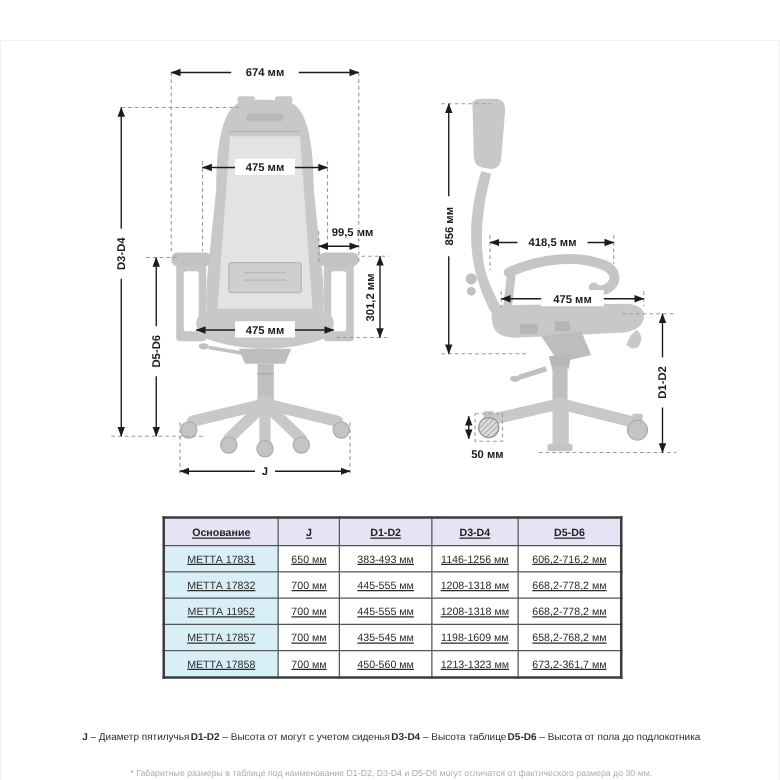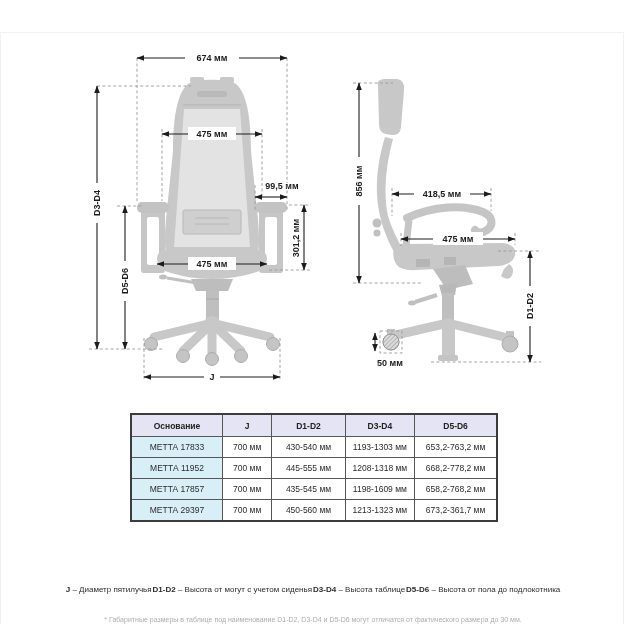--- a/index.html
+++ b/index.html
@@ -5,21 +5,21 @@
   html,body{margin:0;padding:0;background:#fff;}
   body{width:624px;height:624px;font-family:"Liberation Sans",sans-serif;}
   .page{position:relative;width:624px;height:624px;background:#fff;overflow:hidden;box-sizing:border-box;border:1px solid #f1f1f1;margin-top:32px;}
   svg text{font-family:"Liberation Sans",sans-serif;}
   .dim{font-size:9px;font-weight:bold;fill:#1c1c1c;text-anchor:middle;}
   .dimline{stroke:#1c1c1c;stroke-width:1.1;fill:none;}
   .dash{stroke:#9a9a9a;stroke-width:0.9;stroke-dasharray:3,2.4;fill:none;}
   .wbox{fill:#ffffff;}
   .table-wrap{position:absolute;top:380px;left:129px;}
   table{border-collapse:collapse;width:368px;font-size:8.5px;color:#2b2b2b;border:2px solid #3c3c3c;}
-  th,td{border:1px solid #565656;text-align:center;height:20px;padding:0 2px;}
+  th,td{border:1px solid #565656;text-align:center;height:20px;padding:0 2px;text-decoration:underline;}
   th{background:#e4e4f4;font-weight:bold;height:21px;color:#222;}
   td.col-model{background:#d9eff8;}
   .legend{position:absolute;top:552px;left:0;width:624px;display:flex;justify-content:center;gap:1px;font-size:8px;color:#2b2b2b;}
   .legend b{font-weight:bold;}
   .footnote{position:absolute;top:580px;left:0;width:624px;text-align:center;font-size:7px;line-height:13px;color:#adadad;}
 </style>
 </head>
 <body>
 
 <div class="page">
@@ -206,42 +206,49 @@
         <tr>
           <th>Основание</th>
           <th>J</th>
           <th>D1-D2</th>
           <th>D3-D4</th>
           <th>D5-D6</th>
         </tr>
       </thead>
       <tbody>
           <tr>
-            <td class="col-model">МЕТТА 17833</td>
-            <td>700 мм</td>
-            <td>430-540 мм</td>
-            <td>1193-1303 мм</td>
-            <td>653,2-763,2 мм</td>
-          </tr>
-          <tr>
-            <td class="col-model">МЕТТА 11952</td>
+            <td class="col-model">МЕТТА 17831</td>
+            <td>650 мм</td>
+            <td>383-493 мм</td>
+            <td>1146-1256 мм</td>
+            <td>606,2-716,2 мм</td>
+          </tr>
+          <tr>
+            <td class="col-model">МЕТТА 17832</td>
             <td>700 мм</td>
             <td>445-555 мм</td>
             <td>1208-1318 мм</td>
             <td>668,2-778,2 мм</td>
           </tr>
           <tr>
+            <td class="col-model">МЕТТА 11952</td>
+            <td>700 мм</td>
+            <td>445-555 мм</td>
+            <td>1208-1318 мм</td>
+            <td>668,2-778,2 мм</td>
+          </tr>
+          <tr>
             <td class="col-model">МЕТТА 17857</td>
             <td>700 мм</td>
             <td>435-545 мм</td>
             <td>1198-1609 мм</td>
             <td>658,2-768,2 мм</td>
           </tr>
           <tr>
-            <td class="col-model">МЕТТА 29397</td>
+            <td class="col-model">МЕТТА 17858</td>
             <td>700 мм</td>
             <td>450-560 мм</td>
             <td>1213-1323 мм</td>
             <td>673,2-361,7 мм</td>
           </tr>
         </tbody>
     </table>
   </div>
 
   

